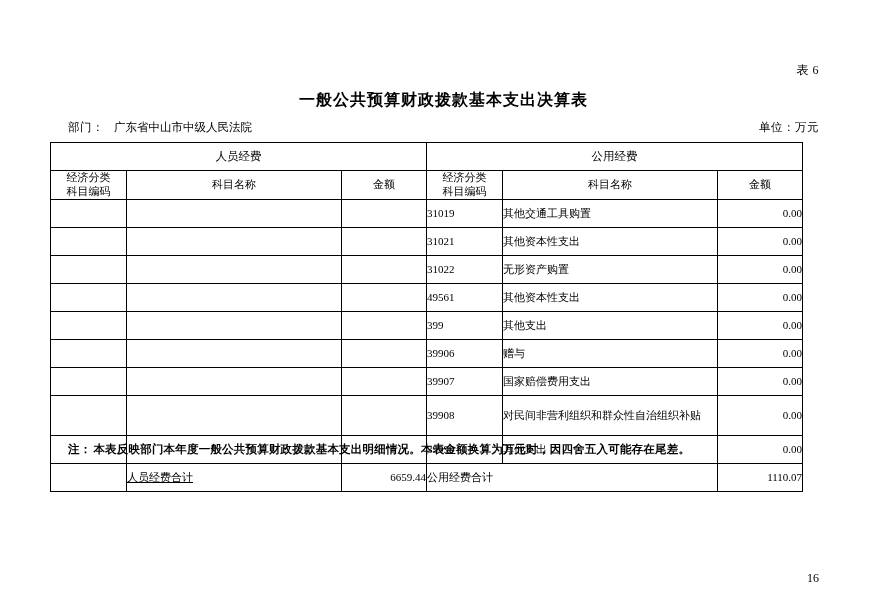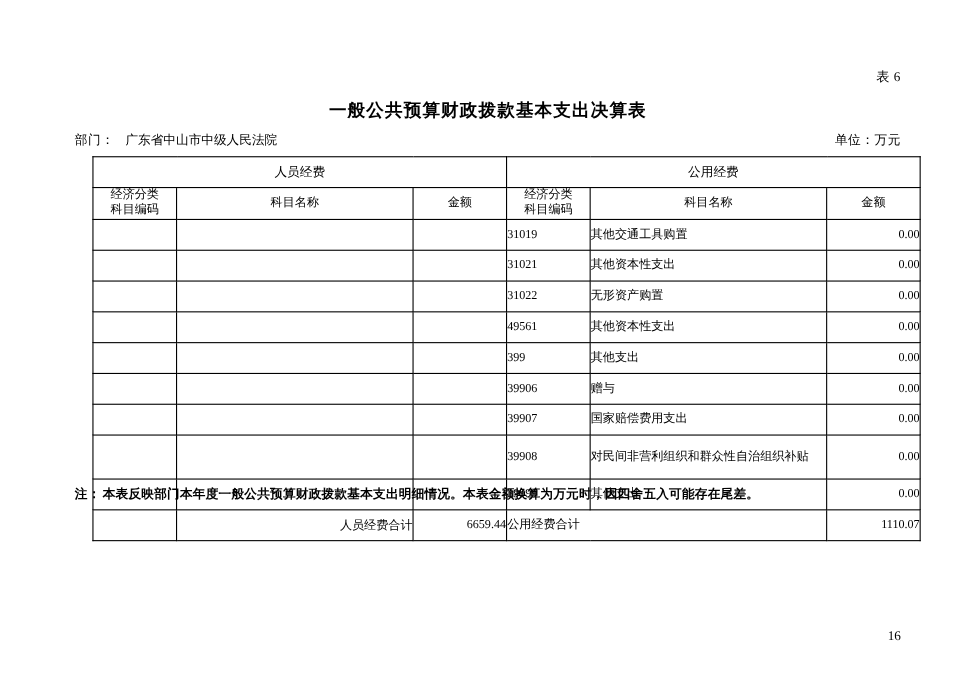--- a/index.html
+++ b/index.html
@@ -58,21 +58,21 @@
   }
   .meta-dept-value {
     margin-left: 8px;
   }
   .meta-right {
     letter-spacing: 0.5px;
   }
   table.fin {
     position: absolute;
     top: 142px;
-    left: 84px;
+    left: 50px;
     width: 751px;
     border-collapse: collapse;
     table-layout: fixed;
     font-size: 11px;
     border-radius: 20px;
   }
   table.fin td, table.fin th {
     border: 1px solid #000000;
     padding: 0;
     height: 27px;
@@ -100,21 +100,22 @@
   .c-name {
     padding-left: 10px;
     text-align: left;
     line-height: 1.35;
   }
   .c-amt {
     padding-right: 10px;
     text-align: right;
   }
   .c-total-name {
-    text-align: right;
+    text-align: left;
+    text-decoration: underline;
   }
   .w-code { width: 76px; }
   .w-name { width: 215px; }
   .w-amt  { width: 85px; }
   .tall { height: 40px; }
   .note {
     position: absolute;
     top: 442px;
     left: 68px;
     width: 760px;

